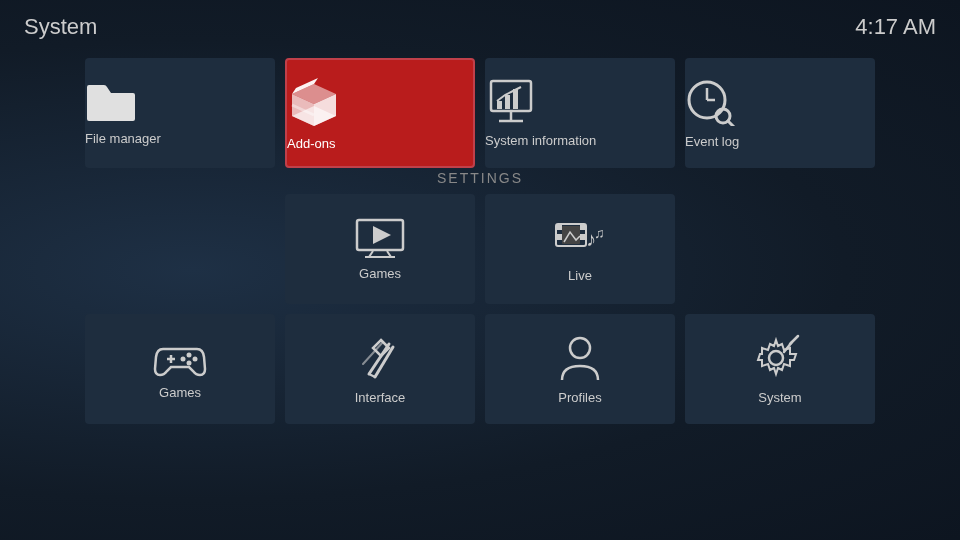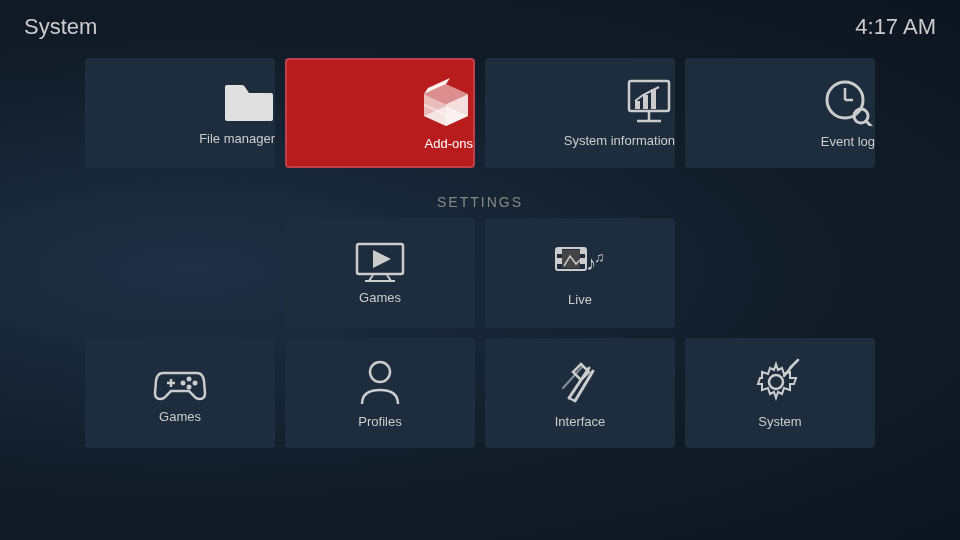--- a/index.html
+++ b/index.html
@@ -59,21 +59,21 @@
       margin-top: 4px;
     }
 
     .icon-tile {
       width: 190px;
       height: 110px;
       background: #1e2d3e;
       border-radius: 4px;
       display: flex;
       flex-direction: column;
-      align-items: flex-end;
+      align-items: flex-start;
       justify-content: center;
       gap: 8px;
       cursor: pointer;
       transition: background 0.2s;
     }
 
     .icon-tile.active {
       background: #b91c1c;
       border: 2px solid #c0404a;
     }
@@ -83,21 +83,21 @@
       color: #ccc;
       text-align: center;
     }
 
     .icon-tile.active .label {
       color: #fff;
     }
 
     
     .settings-section {
-      margin-top: 26px;
+      margin-top: 2px;
     }
 
     .settings-label {
       text-align: center;
       font-size: 14px;
       color: #888;
       letter-spacing: 2px;
       text-transform: uppercase;
       margin-bottom: 8px;
     }
@@ -276,48 +276,48 @@
             <circle cx="42" cy="20" r="2.5" fill="#ccc"></circle>
             <circle cx="36" cy="24" r="2.5" fill="#ccc"></circle>
             <circle cx="30" cy="20" r="2.5" fill="#ccc"></circle>
           </svg>
         </div>
         <span class="label">Games</span>
       </div>
 
       <div class="grid-tile">
         <div class="icon-wrap">
-          <svg width="44" height="48" viewBox="0 0 44 48">
-
-            <circle cx="22" cy="14" r="10" fill="none" stroke="#ccc" stroke-width="2.5"></circle>
-
-            <path d="M4,46 Q4,32 22,32 Q40,32 40,46" fill="none" stroke="#ccc" stroke-width="2.5"></path>
-          </svg>
-        </div>
-        <span class="label">Profiles</span>
-      </div>
-
-      <div class="grid-tile">
-        <div class="icon-wrap">
           <svg width="50" height="48" viewBox="0 0 50 48">
 
             <line x1="14" y1="40" x2="34" y2="10" stroke="#ccc" stroke-width="3" stroke-linecap="round"></line>
             <line x1="20" y1="43" x2="38" y2="13" stroke="#ccc" stroke-width="3" stroke-linecap="round"></line>
             <line x1="14" y1="40" x2="20" y2="43" stroke="#ccc" stroke-width="2"></line>
 
             <polygon points="26,6 34,14 26,22 18,14" fill="none" stroke="#ccc" stroke-width="2.5"></polygon>
 
             <line x1="8" y1="30" x2="28" y2="8" stroke="#ccc" stroke-width="2" stroke-linecap="round" opacity="0.6"></line>
           </svg>
         </div>
         <span class="label">Interface</span>
       </div>
 
       <div class="grid-tile">
         <div class="icon-wrap">
+          <svg width="44" height="48" viewBox="0 0 44 48">
+
+            <circle cx="22" cy="14" r="10" fill="none" stroke="#ccc" stroke-width="2.5"></circle>
+
+            <path d="M4,46 Q4,32 22,32 Q40,32 40,46" fill="none" stroke="#ccc" stroke-width="2.5"></path>
+          </svg>
+        </div>
+        <span class="label">Profiles</span>
+      </div>
+
+      <div class="grid-tile">
+        <div class="icon-wrap">
           <svg width="52" height="48" viewBox="0 0 52 48">
 
             <circle cx="22" cy="24" r="7" fill="none" stroke="#ccc" stroke-width="2.5"></circle>
             <path d="M22,6 L24,12 L28,10 L30,16 L36,14 L36,20 L42,20 L40,26 L36,26 L36,32 L30,30 L28,36 L24,34 L22,40 L20,34 L16,36 L14,30 L8,32 L8,26 L4,26 L6,20 L8,20 L8,14 L14,16 L16,10 L20,12 Z" fill="none" stroke="#ccc" stroke-width="2"></path>
 
             <line x1="36" y1="10" x2="44" y2="2" stroke="#ccc" stroke-width="2.5" stroke-linecap="round"></line>
             <line x1="38" y1="8" x2="30" y2="18" stroke="#ccc" stroke-width="2.5" stroke-linecap="round"></line>
           </svg>
         </div>
         <span class="label">System</span>

